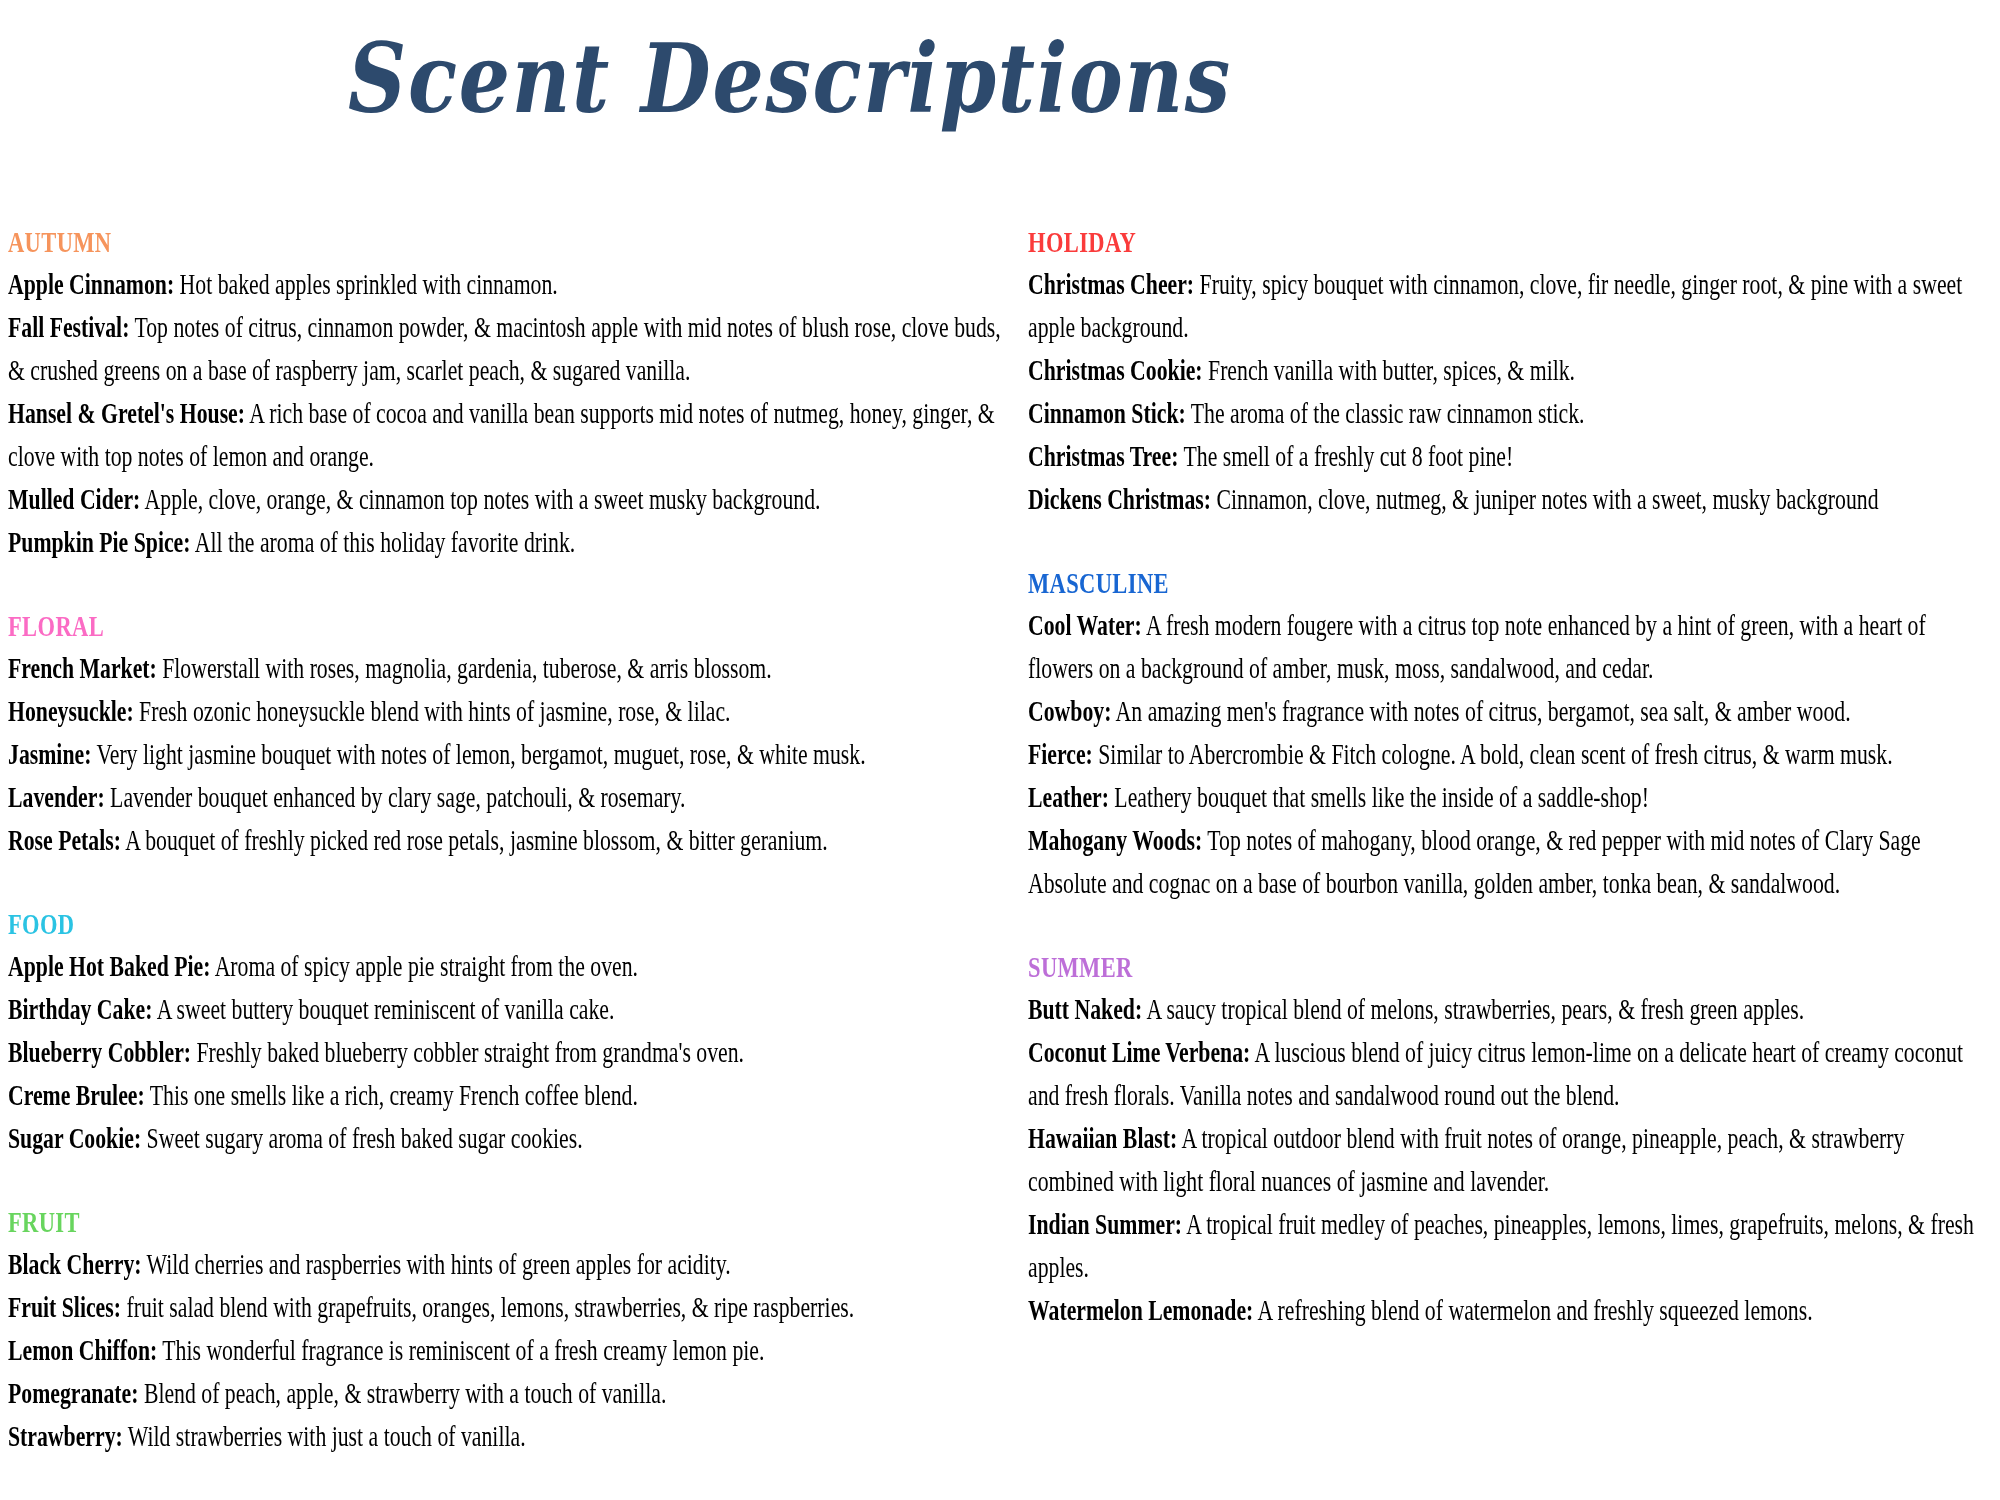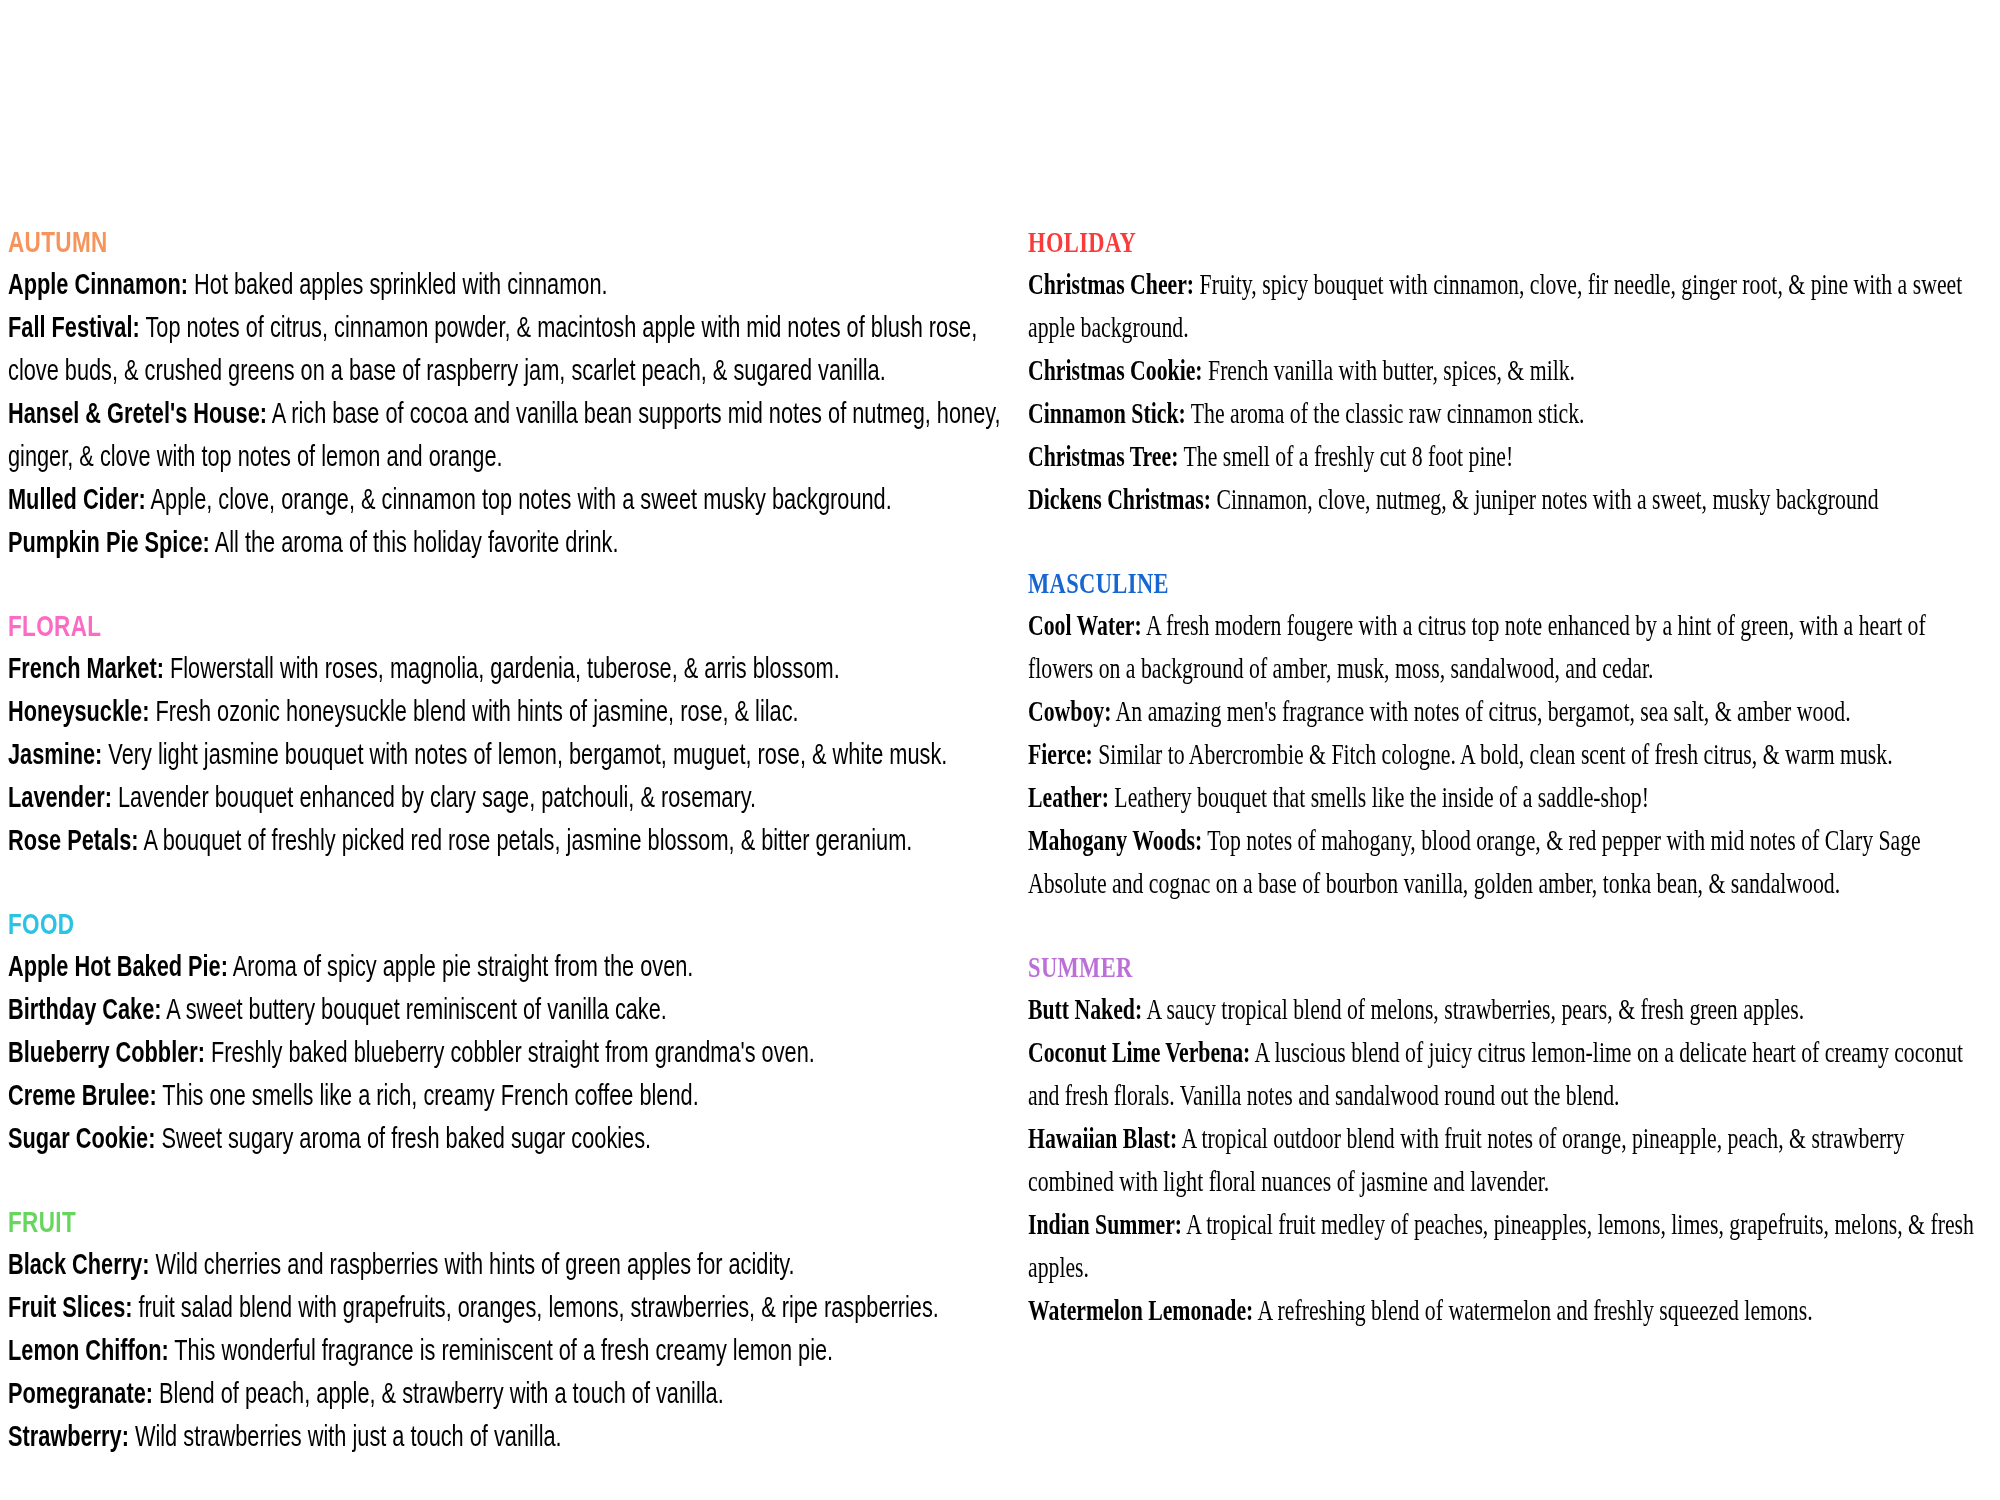--- a/index.html
+++ b/index.html
@@ -14,21 +14,21 @@
   .title{
     margin:0;
     font-family:"DejaVu Serif",serif;
     font-style:italic;font-weight:700;
     font-size:96px;line-height:145px;letter-spacing:2px;
     transform:scaleX(0.84);transform-origin:50% 0;
     white-space:nowrap;
   }
 
   .col{position:absolute;top:220px;}
-  .col-left{left:8px;width:1012px;}
+  .col-left{left:8px;width:1012px;font-family:Liberation Serif, serif;}
   .col-right{left:1028px;width:966px;font-family:Liberation Serif, serif;}
 
   
   .condense{transform:scaleX(0.75);transform-origin:0 0;}
   .col-left  .condense{width:1349px;}
   .col-right .condense{width:1288px;}
 
   section{margin:0;}
   section + section{margin-top:40px;}
 
@@ -37,20 +37,23 @@
     letter-spacing:0.5px;
   }
   p.item{margin:0;font-size:29px;line-height:43px;}
   p.item b{font-weight:700;}
 </style>
 </head>
 <body>
 
 <div class="page">
 
+  <header class="title-wrap">
+    <h1 class="title" style="color: rgb(45, 74, 109);">Scent Descriptions</h1>
+  </header>
 
   <main class="col col-left">
     <div class="condense">
 
       <section>
         <h2 class="sec-h" style="color: rgb(246, 148, 92);">AUTUMN</h2>
         <p class="item"><b>Apple Cinnamon:</b> <span>Hot baked apples sprinkled with cinnamon.</span></p>
         <p class="item"><b>Fall Festival:</b> <span>Top notes of citrus, cinnamon powder, &amp; macintosh apple with mid notes of blush rose, clove buds, &amp; crushed greens on a base of raspberry jam, scarlet peach, &amp; sugared vanilla.</span></p>
         <p class="item"><b>Hansel &amp; Gretel's House:</b> <span>A rich base of cocoa and vanilla bean supports mid notes of nutmeg, honey, ginger, &amp; clove with top notes of lemon and orange.</span></p>
         <p class="item"><b>Mulled Cider:</b> <span>Apple, clove, orange, &amp; cinnamon top notes with a sweet musky background.</span></p>

